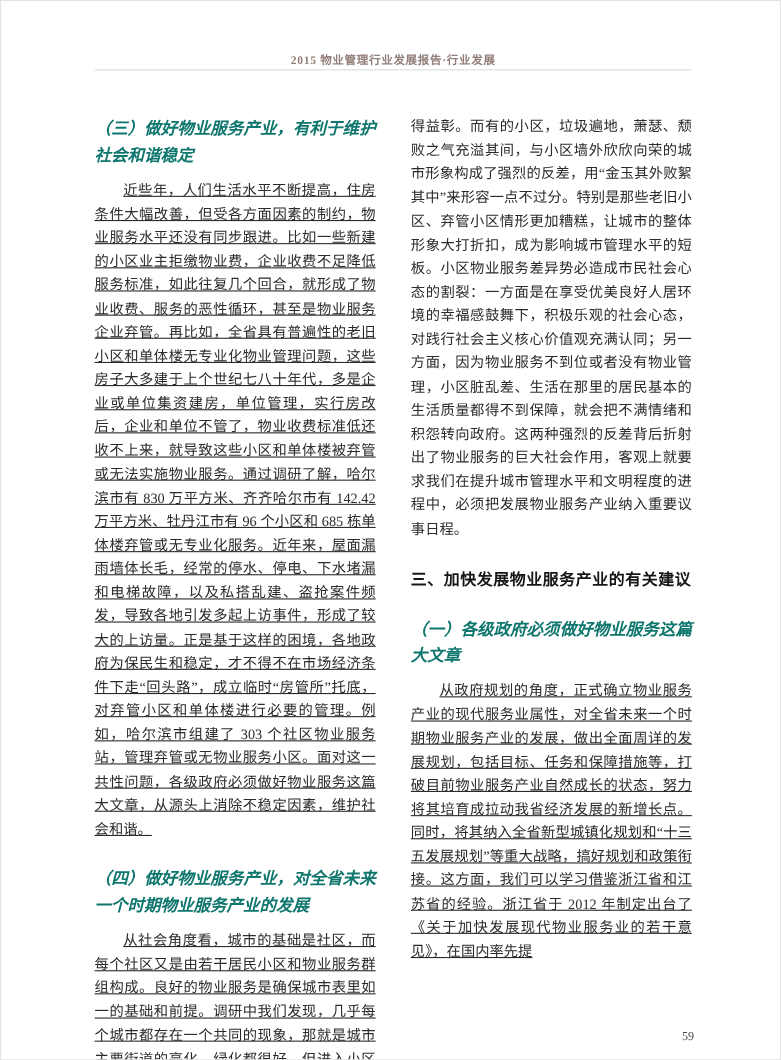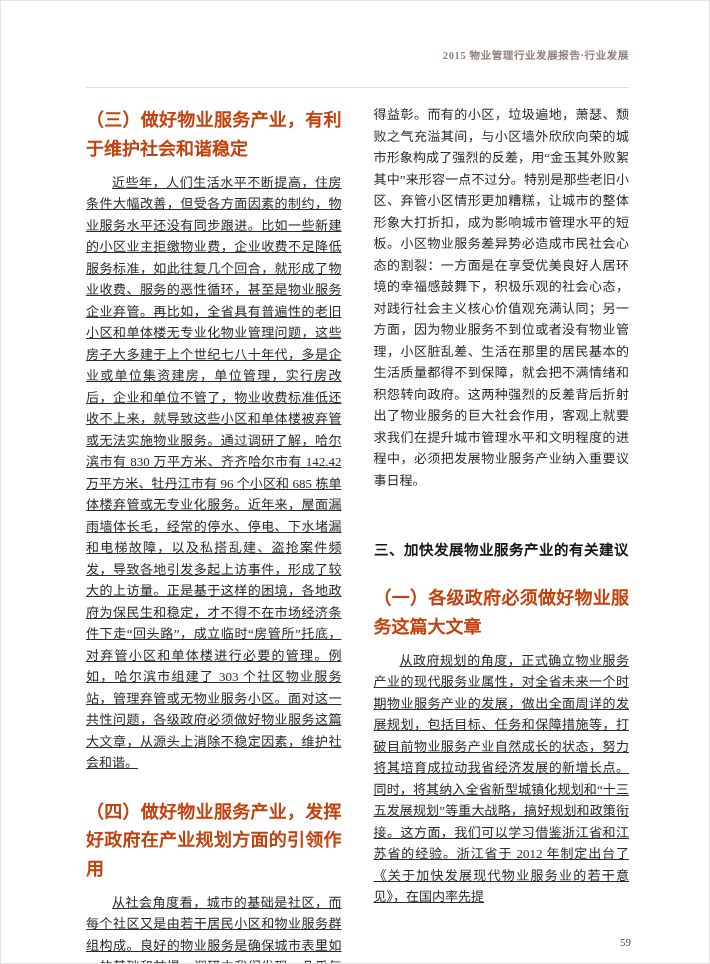--- a/index.html
+++ b/index.html
@@ -11,57 +11,58 @@
     color: #2b2b2b;
   }
   .page {
     position: absolute; inset: 0;
     background: #ffffff;
     border: 1px solid #e3e3e3;
     overflow: hidden;
   }
   .header {
     position: absolute; top: 44px; left: 85px; right: 80px;
-    text-align: right;
+    text-align: center;
     border-bottom: 1px solid #dcdcdc;
-    padding-bottom: 24px;
+    padding-bottom: 0;
   }
   .header-text {
     font-size: 10.5px;
     font-weight: bold;
     color: #93807a;
     letter-spacing: 0.6px;
   }
   .content {
     position: absolute; top: 103px; left: 85px; right: 80px;
     display: flex; gap: 32px;
   }
   .col { flex: 1 1 0; min-width: 0; }
   .para {
     font-size: 13px;
     line-height: 21.5px;
     text-align: justify;
   }
   .indent { text-indent: 2em; text-decoration: underline; }
   .sub-heading {
     font-family: "Liberation Sans", "DejaVu Sans", sans-serif;
-    font-size: 18px; font-weight: bold;
+    font-size: 15px; font-weight: bold;
     line-height: 1.6;
-    color: #c2410c;
+    color: #0f766e;
     text-align: justify;
     margin: 24px 0 8px 0;
+    font-style: italic;
   }
   .sub-heading.first { margin-top: 2px; }
   .section-heading {
     font-family: "Liberation Sans", "DejaVu Sans", sans-serif;
     font-size: 14.5px; font-weight: bold;
-    text-align: right;
+    text-align: left;
     color: #161616;
     letter-spacing: 0.5px;
-    margin: 47px 0 25px 0;
+    margin: 24px 0 25px 0;
   }
   .page-number {
     position: absolute; right: 78px; bottom: 15px;
     font-size: 11px;
     color: #4a4a4a;
     margin-top: 48px;
   }
 </style>
 </head>
 <body>
@@ -70,21 +71,21 @@
 
   <div class="header">
     <span class="header-text">2015 物业管理行业发展报告·行业发展</span>
   </div>
 
   <div class="content">
 
     <div class="col">
       <h3 class="sub-heading first">（三）做好物业服务产业，有利于维护社会和谐稳定</h3>
       <p class="para indent">近些年，人们生活水平不断提高，住房条件大幅改善，但受各方面因素的制约，物业服务水平还没有同步跟进。比如一些新建的小区业主拒缴物业费，企业收费不足降低服务标准，如此往复几个回合，就形成了物业收费、服务的恶性循环，甚至是物业服务企业弃管。再比如，全省具有普遍性的老旧小区和单体楼无专业化物业管理问题，这些房子大多建于上个世纪七八十年代，多是企业或单位集资建房，单位管理，实行房改后，企业和单位不管了，物业收费标准低还收不上来，就导致这些小区和单体楼被弃管或无法实施物业服务。通过调研了解，哈尔滨市有 830 万平方米、齐齐哈尔市有 142.42 万平方米、牡丹江市有 96 个小区和 685 栋单体楼弃管或无专业化服务。近年来，屋面漏雨墙体长毛，经常的停水、停电、下水堵漏和电梯故障，以及私搭乱建、盗抢案件频发，导致各地引发多起上访事件，形成了较大的上访量。正是基于这样的困境，各地政府为保民生和稳定，才不得不在市场经济条件下走“回头路”，成立临时“房管所”托底，对弃管小区和单体楼进行必要的管理。例如，哈尔滨市组建了 303 个社区物业服务站，管理弃管或无物业服务小区。面对这一共性问题，各级政府必须做好物业服务这篇大文章，从源头上消除不稳定因素，维护社会和谐。</p>
-      <h3 class="sub-heading">（四）做好物业服务产业，发挥好政府在产业规划方面的引领作用</h3>
+      <h3 class="sub-heading">（四）做好物业服务产业，对全省未来一个时期物业服务产业的发展</h3>
       <p class="para indent">从社会角度看，城市的基础是社区，而每个社区又是由若干居民小区和物业服务群组构成。良好的物业服务是确保城市表里如一的基础和前提。调研中我们发现，几乎每个城市都存在一个共同的现象，那就是城市主要街道的亮化、绿化都很好，但进入小区之后的差别却很大，服务管理规范的小区，有的像花园一样，人们行走在其中，满眼都是绿树、红花和青草，与小区之外的城市面貌和谐一致、相</p>
     </div>
 
     <div class="col">
       <p class="para">得益彰。而有的小区，垃圾遍地，萧瑟、颓败之气充溢其间，与小区墙外欣欣向荣的城市形象构成了强烈的反差，用“金玉其外败絮其中”来形容一点不过分。特别是那些老旧小区、弃管小区情形更加糟糕，让城市的整体形象大打折扣，成为影响城市管理水平的短板。小区物业服务差异势必造成市民社会心态的割裂：一方面是在享受优美良好人居环境的幸福感鼓舞下，积极乐观的社会心态，对践行社会主义核心价值观充满认同；另一方面，因为物业服务不到位或者没有物业管理，小区脏乱差、生活在那里的居民基本的生活质量都得不到保障，就会把不满情绪和积怨转向政府。这两种强烈的反差背后折射出了物业服务的巨大社会作用，客观上就要求我们在提升城市管理水平和文明程度的进程中，必须把发展物业服务产业纳入重要议事日程。</p>
       <h2 class="section-heading">三、加快发展物业服务产业的有关建议</h2>
       <h3 class="sub-heading">（一）各级政府必须做好物业服务这篇大文章</h3>
       <p class="para indent">从政府规划的角度，正式确立物业服务产业的现代服务业属性，对全省未来一个时期物业服务产业的发展，做出全面周详的发展规划，包括目标、任务和保障措施等，打破目前物业服务产业自然成长的状态，努力将其培育成拉动我省经济发展的新增长点。同时，将其纳入全省新型城镇化规划和“十三五发展规划”等重大战略，搞好规划和政策衔接。这方面，我们可以学习借鉴浙江省和江苏省的经验。浙江省于 2012 年制定出台了《关于加快发展现代物业服务业的若干意见》，在国内率先提</p>
     </div>
 

